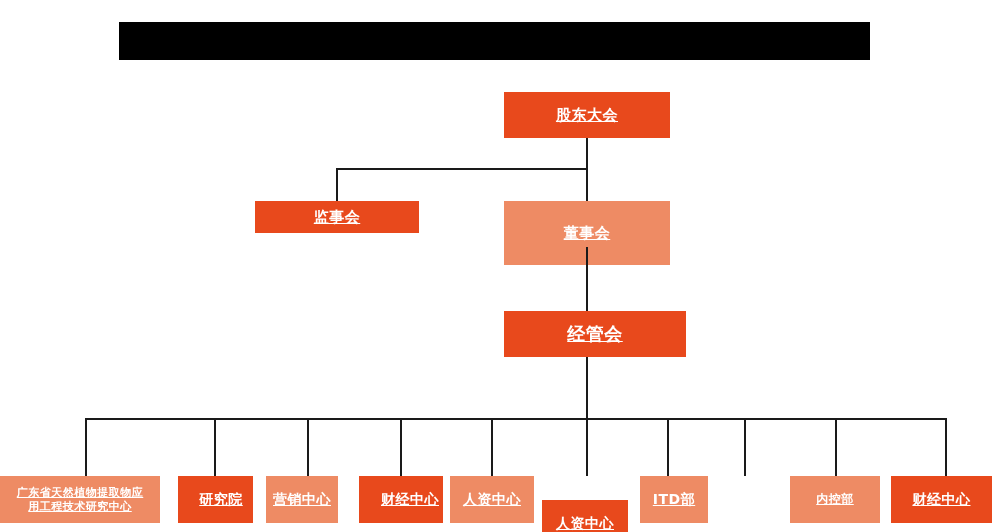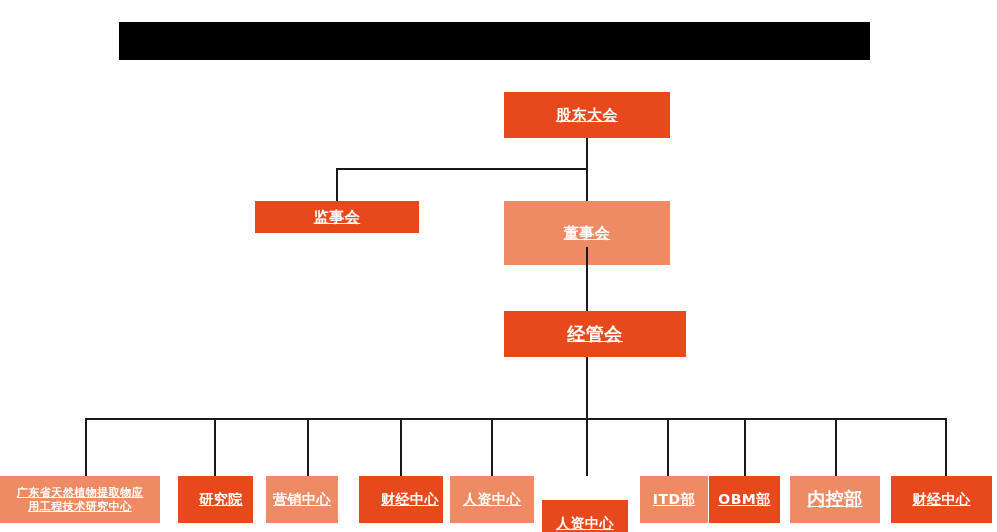--- a/index.html
+++ b/index.html
@@ -124,25 +124,22 @@
   </div>
 
   <div class="node dark" style="left:542px; top:476px; width:86px; height:47px; font-size:14px;margin-top:24px;">
     <span class="node-label">人资中心</span>
   </div>
 
   <div class="node light" style="left:640px; top:476px; width:68px; height:47px; font-size:14px;">
     <span class="node-label">ITD部</span>
   </div>
 
-  <div class="node dark" style="left:709px; top:476px; width:71px; height:47px; font-size:14px;">
-    <span class="node-label">OBM部</span>
-  </div>
 
-  <div class="node light" style="left:790px; top:476px; width:90px; height:47px; font-size:18px;">
+  <div class="node light" style="left:790px; top:476px; width:90px; height:47px; font-size:12px;">
     <span class="node-label">内控部</span>
   </div>
 
   <div class="node dark" style="left:891px; top:476px; width:101px; height:47px; font-size:14px;">
     <span class="node-label">财经中心</span>
   </div>
 
 </div>
 
 </body></html>

